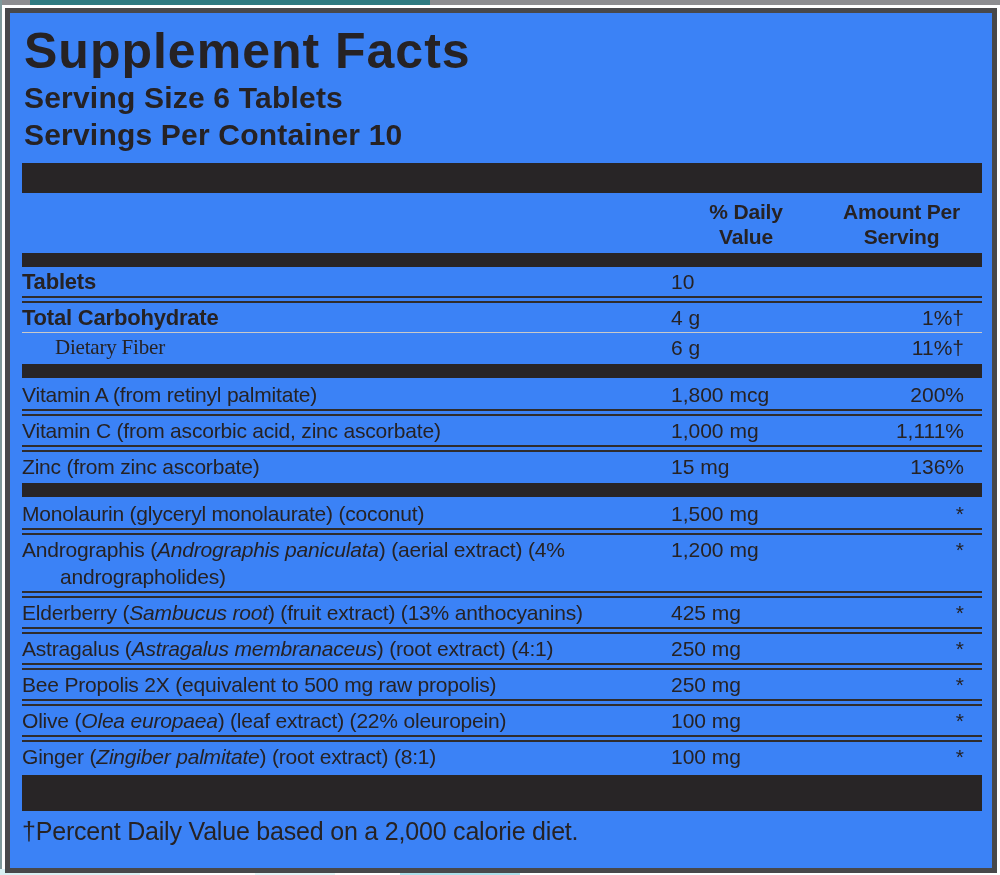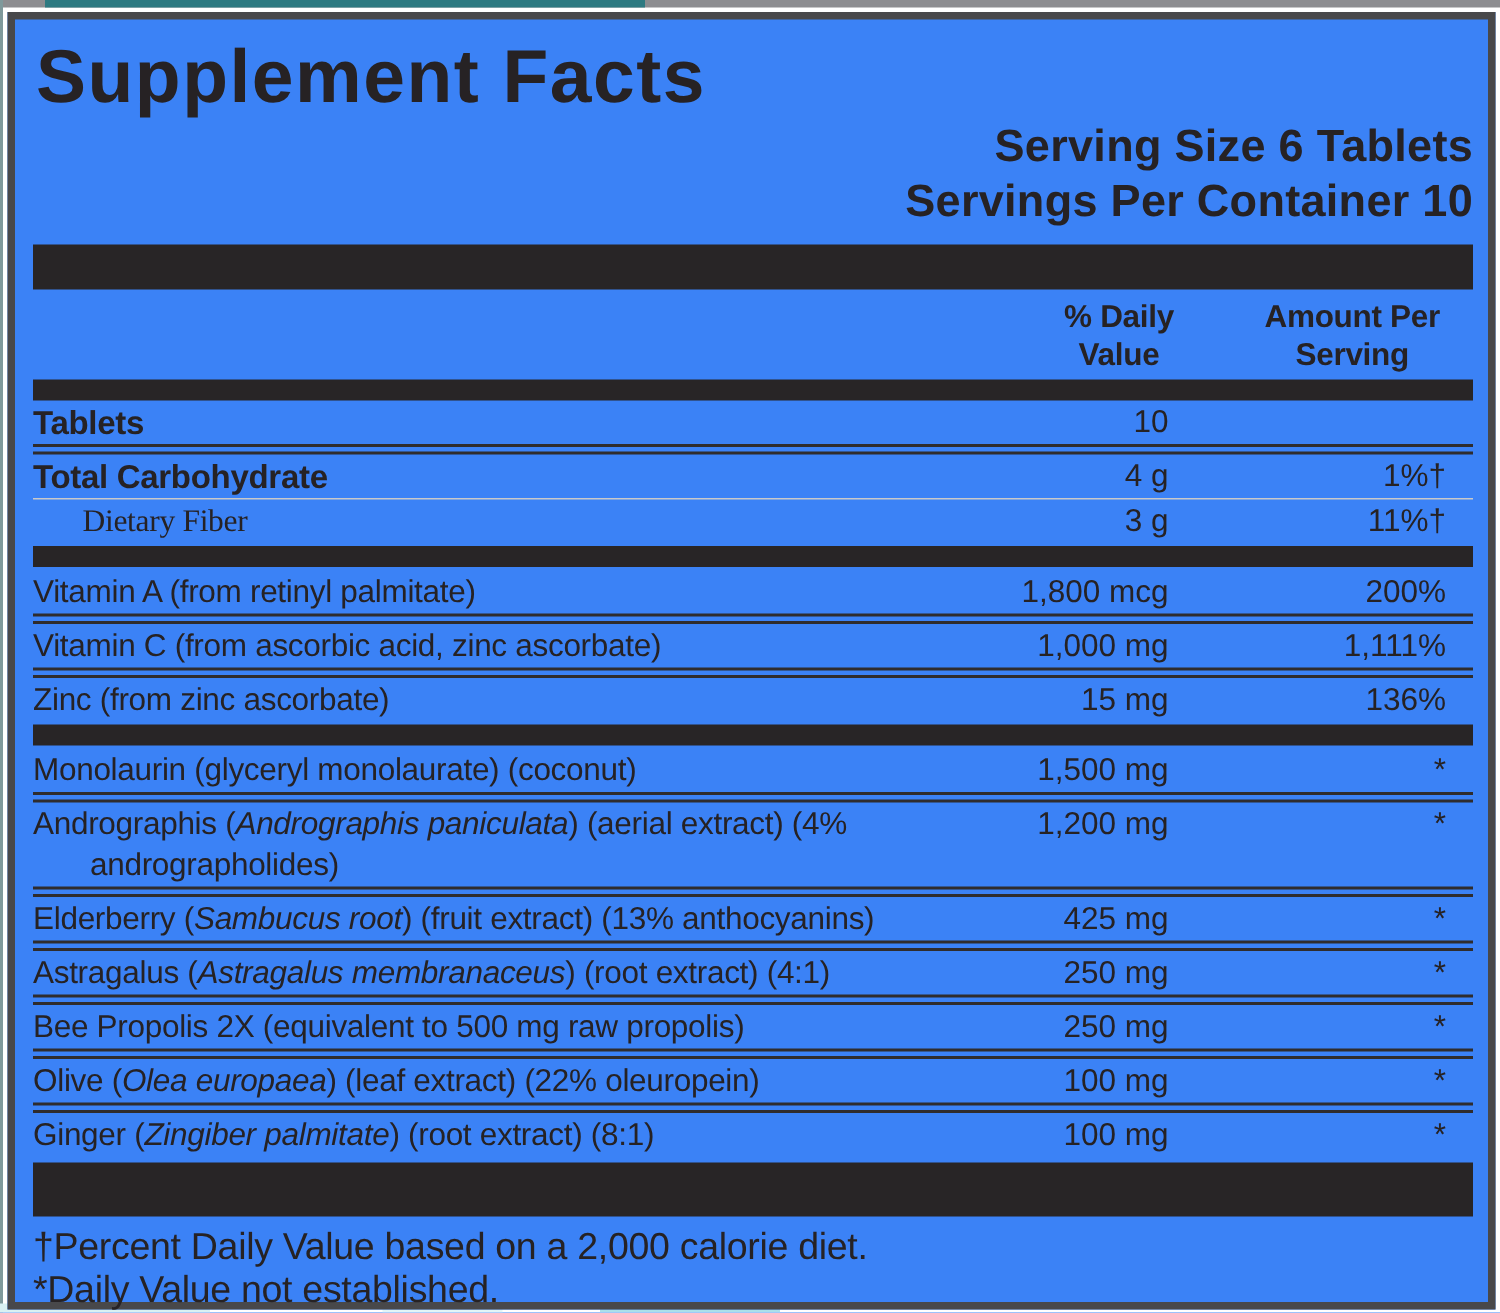--- a/index.html
+++ b/index.html
@@ -22,38 +22,38 @@
     position:absolute;top:8px;left:5px;width:992px;height:865px;
     box-sizing:border-box;border:5px solid #48484a;background:#3b82f6;
     padding:2px 10px 0 12px;
   }
   .title{
     font-size:50px;line-height:56px;font-weight:bold;letter-spacing:1px;
     margin:8px 0 0 2px;white-space:nowrap;
   }
   .subtitle{
     font-size:30px;line-height:37px;font-weight:bold;letter-spacing:.2px;
-    margin-left:2px;white-space:nowrap;text-align:right;
+    margin-left:2px;white-space:nowrap;
   }
   .bar{background:#282526;}
   .bar-top{height:30px;margin-top:10px;}
   .bar-mid{height:14px;}
 
   .grid{display:grid;grid-template-columns:1fr 150px 161px;align-items:start;}
   .head-row{padding:6px 0 4px;}
   .head-cell{
     font-weight:bold;font-size:21px;line-height:25px;text-align:center;
     white-space:pre-line;letter-spacing:-.2px;
   }
   .row{padding:1px 0;font-size:21px;line-height:27px;}
   .row .name{letter-spacing:-.2px;}
   .row.bold .name{font-weight:bold;font-size:22px;}
   .row .name.indent{padding-left:33px;font-family:Liberation Serif, serif;}
   .row .line2{padding-left:38px;}
-  .cell.amt{text-align:right;padding-right:42px;white-space:nowrap;}
+  .cell.amt{padding-right:42px;white-space:nowrap;}
   .cell.dv{text-align:right;padding-right:18px;white-space:nowrap;}
   .it{font-style:italic;}
 
   .sep-double{border-top:2px solid #2f2c2d;border-bottom:2px solid #2f2c2d;height:3px;}
   .sep-hair{border-top:1px solid #c9c9c9;height:0;}
   .sep-bar{height:14px;background:#282526;margin:2px 0;}
   .sep-bigbar{height:36px;background:#282526;margin:4px 0 6px;}
 
   .footnotes{margin-top:2px;}
   .footnote{font-size:25px;line-height:29px;letter-spacing:-.2px;}
@@ -93,21 +93,21 @@
       </div>
       <div class="sep-double"></div>
       <div class="grid row bold">
         <div class="cell name"><span>Total Carbohydrate</span></div>
         <div class="cell amt">4 g</div>
         <div class="cell dv">1%†</div>
       </div>
       <div class="sep-hair"></div>
       <div class="grid row">
         <div class="cell name indent"><span>Dietary Fiber</span></div>
-        <div class="cell amt">3 g</div>
+        <div class="cell amt">6 g</div>
         <div class="cell dv">11%†</div>
       </div>
       <div class="sep-bar"></div>
       <div class="grid row">
         <div class="cell name"><span>Vitamin A (from retinyl palmitate)</span></div>
         <div class="cell amt">1,800 mcg</div>
         <div class="cell dv">200%</div>
       </div>
       <div class="sep-double"></div>
       <div class="grid row">
@@ -161,15 +161,14 @@
       <div class="grid row">
         <div class="cell name"><span>Ginger (</span><span class="it">Zingiber palmitate</span><span>) (root extract) (8:1)</span></div>
         <div class="cell amt">100 mg</div>
         <div class="cell dv">*</div>
       </div>
       <div class="sep-bigbar"></div>
     </div>
 
   <div class="footnotes">
     <div class="footnote">†Percent Daily Value based on a 2,000 calorie diet.</div>
-    <div class="footnote">*Daily Value not established.</div>
   </div>
 </div>
 
 </body></html>

